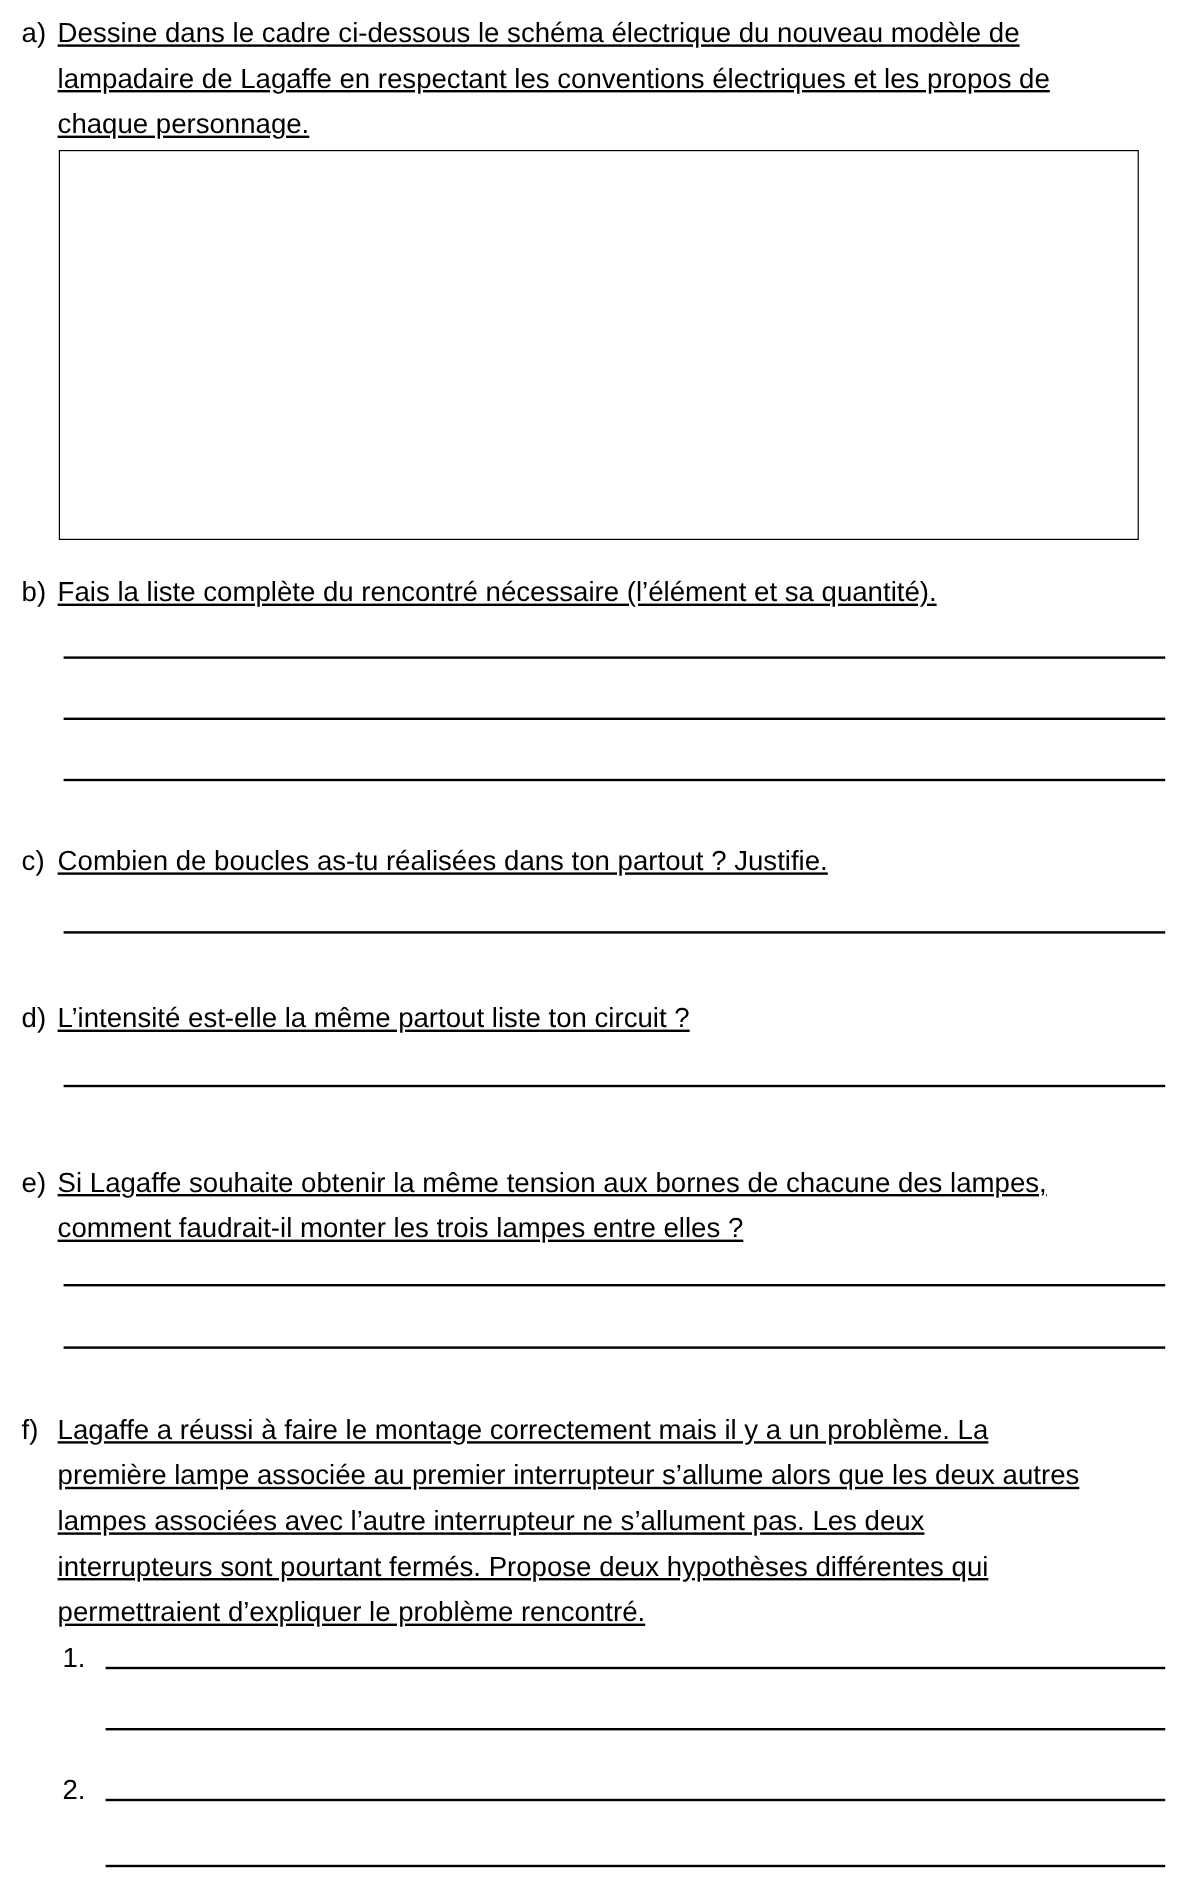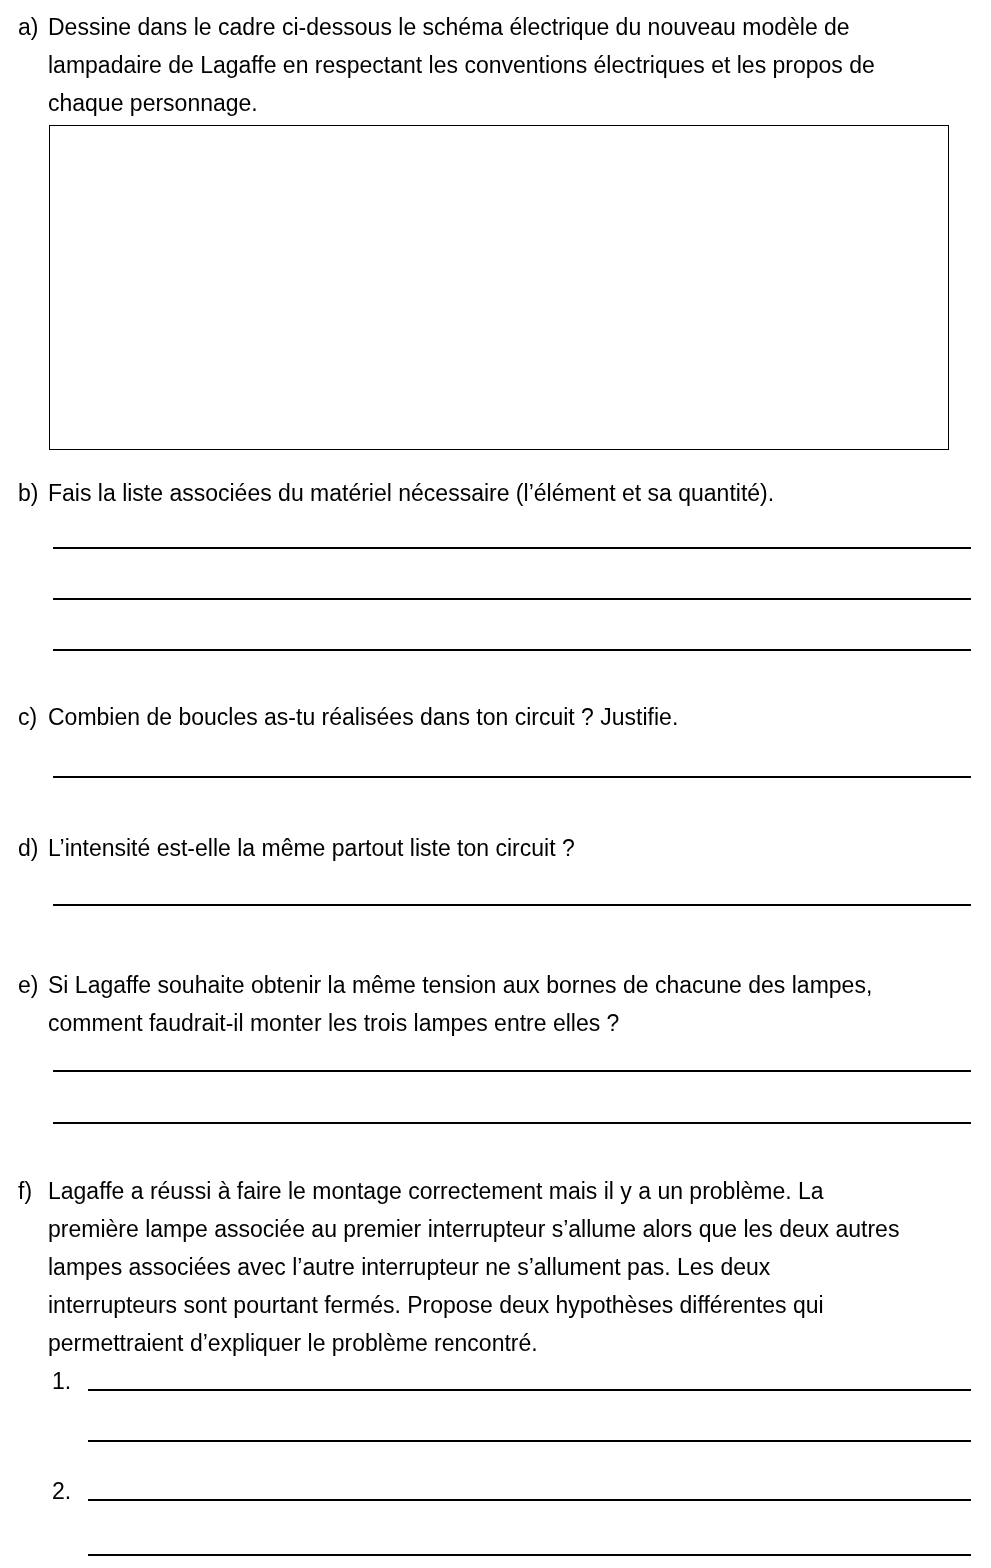--- a/index.html
+++ b/index.html
@@ -13,21 +13,21 @@
     position: relative;
     width: 991px;
     height: 1568px;
     box-sizing: border-box;
     padding: 8px 16px 0 18px;
     background: #ffffff;
     overflow: hidden;
   }
   .q { display: flex; }
   .q-marker { flex: 0 0 30px; }
-  .q-text { flex: 1; white-space: pre-line; }
+  .q-text { flex: 1; white-space: pre-line; text-decoration: underline; }
 
   .draw-box {
     box-sizing: border-box;
     margin-left: 31px;
     margin-top: 3px;
     width: 900px;
     height: 325px;
     border: 1.5px solid #000000;
     background: #ffffff;
   }
@@ -80,29 +80,29 @@
     <div class="q-marker">a)</div>
     <div class="q-text">Dessine dans le cadre ci-dessous le schéma électrique du nouveau modèle de
 lampadaire de Lagaffe en respectant les conventions électriques et les propos de
 chaque personnage.</div>
   </div>
 
   <div class="draw-box"></div>
 
   <div class="q mt-box-after">
     <div class="q-marker">b)</div>
-    <div class="q-text">Fais la liste associées du matériel nécessaire (l’élément et sa quantité).</div>
+    <div class="q-text">Fais la liste complète du rencontré nécessaire (l’élément et sa quantité).</div>
   </div>
   <div class="ans-line m-b-l1"></div>
   <div class="ans-line m-gap49"></div>
   <div class="ans-line m-gap49"></div>
 
   <div class="q m-c">
     <div class="q-marker">c)</div>
-    <div class="q-text">Combien de boucles as-tu réalisées dans ton circuit ? Justifie.</div>
+    <div class="q-text">Combien de boucles as-tu réalisées dans ton partout ? Justifie.</div>
   </div>
   <div class="ans-line m-c-l1"></div>
 
   <div class="q m-d">
     <div class="q-marker">d)</div>
     <div class="q-text">L’intensité est-elle la même partout liste ton circuit ?</div>
   </div>
   <div class="ans-line m-d-l1"></div>
 
   <div class="q m-e">

